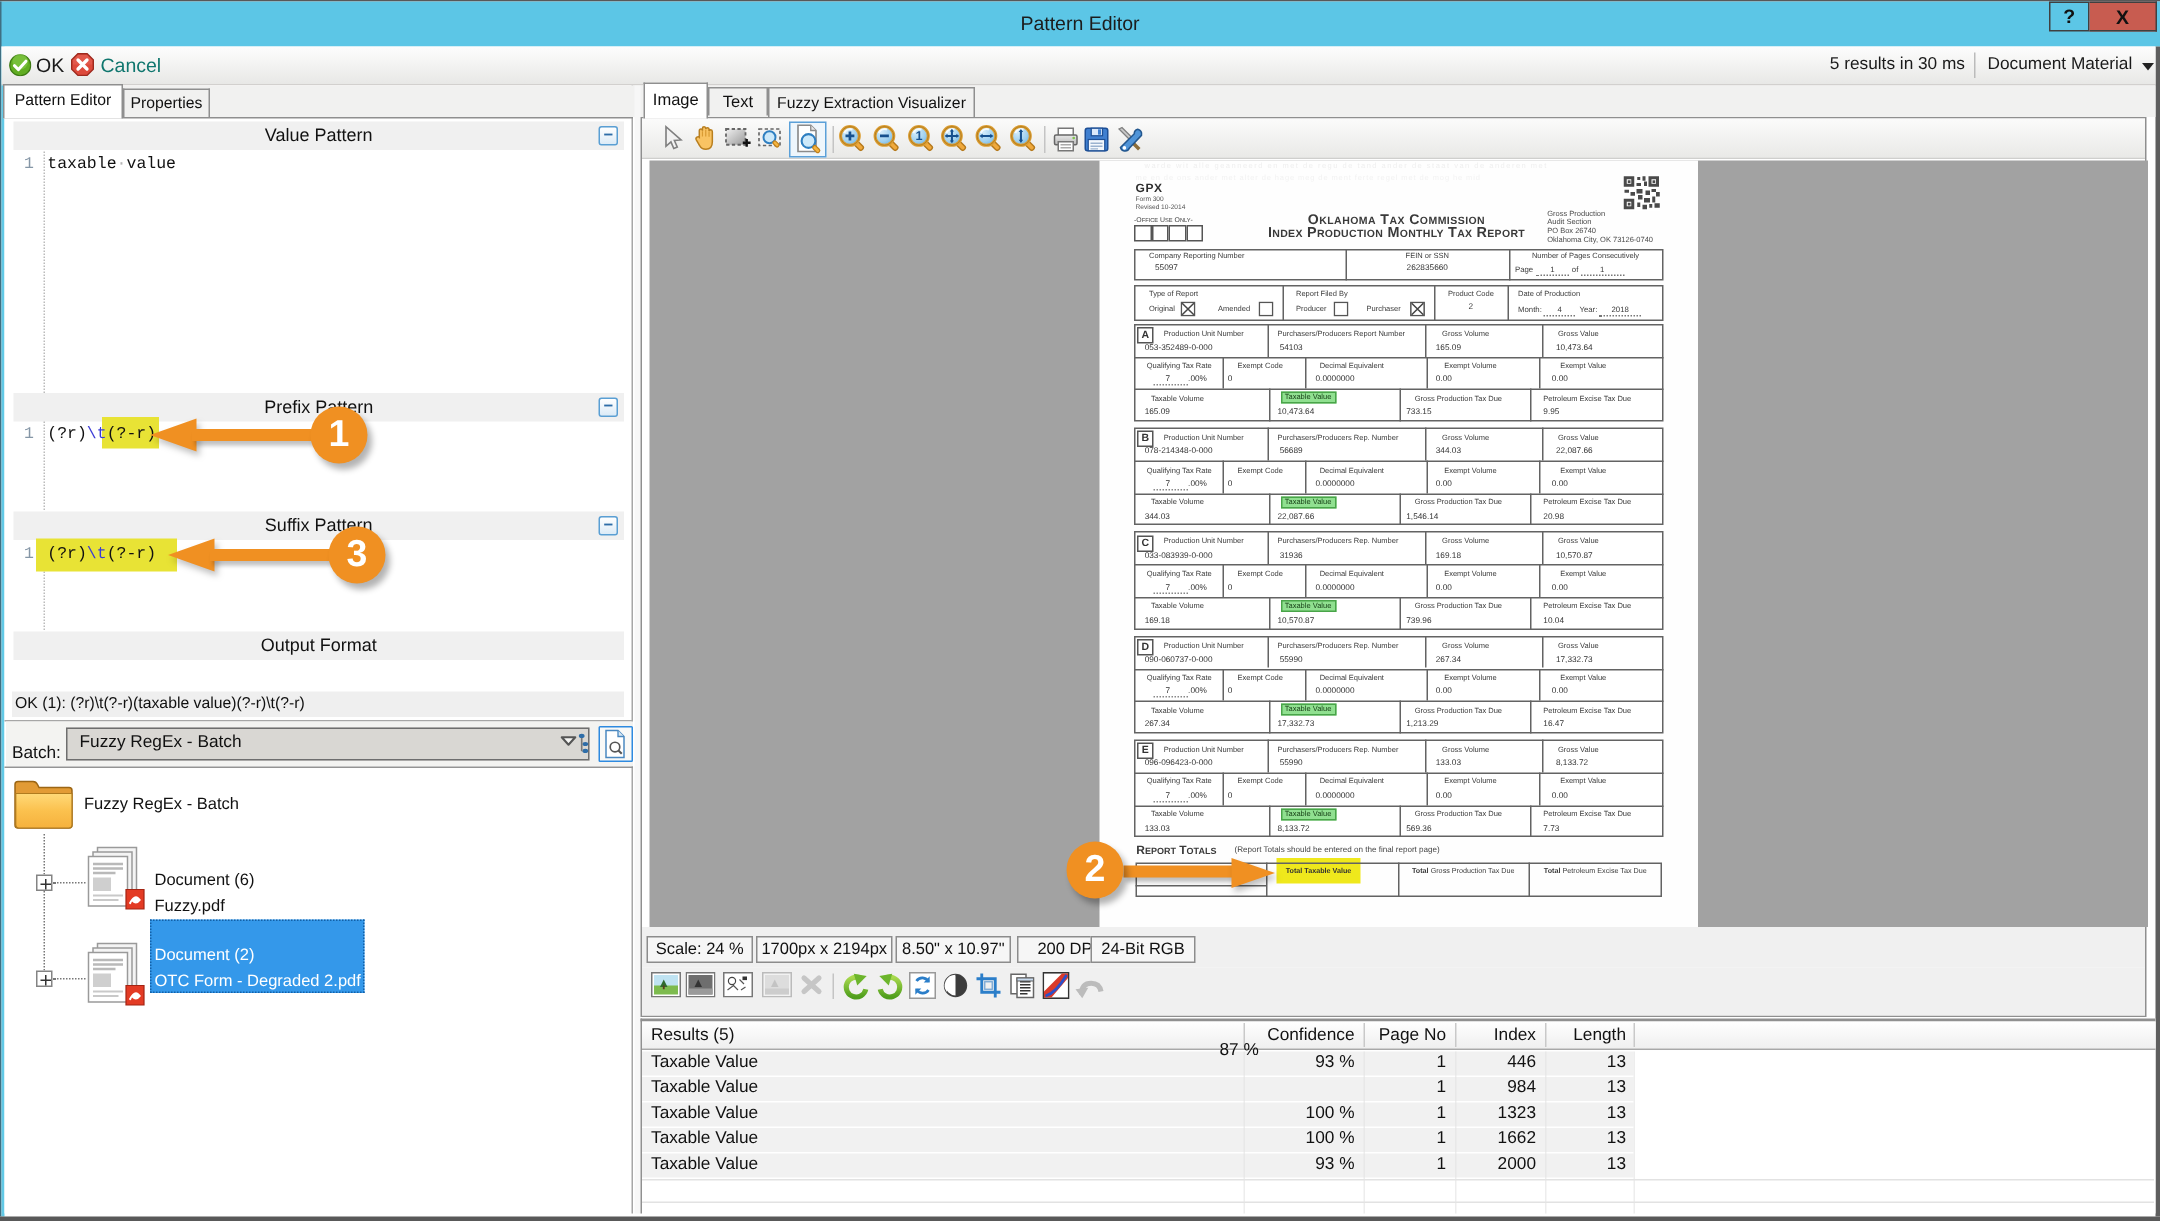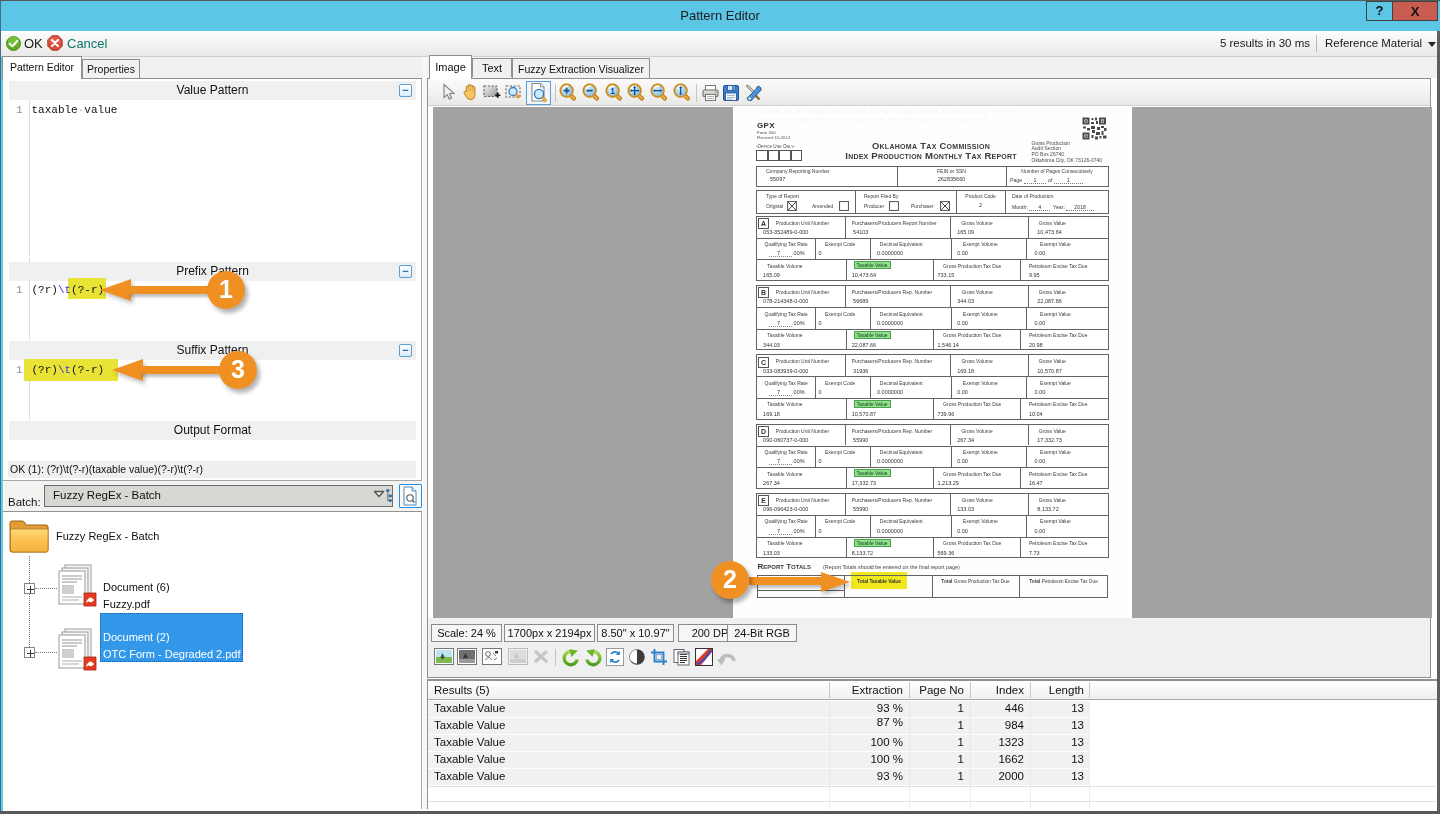--- a/index.html
+++ b/index.html
@@ -32,21 +32,21 @@
   </svg>
 <div class="a" style="left:24px;top:36px;font-size:13px;color:#1a1a1a">OK</div>
 <svg class="a" style="left:47px;top:35px" width="16" height="16" viewBox="0 0 16 16">
 <polygon points="4.9,0.8 11.1,0.8 15.2,4.9 15.2,11.1 11.1,15.2 4.9,15.2 0.8,11.1 0.8,4.9" fill="#dd4a3c" stroke="#9e2a1e" stroke-width="0.9"></polygon>
 <polygon points="5.1,1.6 10.9,1.6 14.4,5.1 14.4,8 1.6,8 1.6,5.1" fill="#ea7266" opacity="0.35"></polygon>
 <path d="M5 5 L11 11 M11 5 L5 11" stroke="#fff" stroke-width="2.2" stroke-linecap="round"></path>
   </svg>
 <div class="a" style="left:67px;top:36px;font-size:13px;color:#0f766e">Cancel</div>
 <div class="a" style="left:1200px;top:37px;width:110px;font-size:11.5px;color:#1a1a1a;text-align:right;white-space:nowrap">5 results in 30 ms</div>
 <div class="a" style="left:1316px;top:35px;width:1px;height:17px;background:#bbb"></div>
-<div class="a" style="left:1325px;top:37px;width:98px;font-size:11.5px;color:#1a1a1a;white-space:nowrap">Reference Material</div>
+<div class="a" style="left:1325px;top:37px;width:98px;font-size:11.5px;color:#1a1a1a;white-space:nowrap">Document Material</div>
 <div class="a" style="left:1428px;top:42px;width:0;height:0;border-left:4.5px solid transparent;border-right:4.5px solid transparent;border-top:5px solid #222"></div>
 <div class="a" style="left:3px;top:57px;width:419px;height:752px;background:#fff;border-right:1px solid #a6a6a6"></div>
 <div class="a" style="left:3px;top:57px;width:1434px;height:21px;background:#f1f1f0"></div>
 <div class="a" style="left:423px;top:57px;width:4px;height:752px;background:#f7f7f7"></div>
 <div class="a" style="left:3px;top:78px;width:419px;height:1px;background:#8f8f8f"></div>
 <div class="tabc" style="left:82px;top:59px;width:58px;height:19px;line-height:19px;background:#f1f1f0;font-size:10.5px">Properties</div>
 <div class="tabc" style="left:2px;top:56px;width:80px;height:23px;line-height:21px;background:#fff;z-index:2;font-size:10.5px">Pattern Editor</div>
 <div class="a hdrbar" style="left:9px;top:81px;width:407px;height:19px">Value Pattern</div>
 <div class="minus" style="left:399px;top:84px">−</div>
 <div class="a" style="left:29px;top:101px;width:1px;height:161px;background:transparent;border-left:1px dotted #bbb"></div>
@@ -703,33 +703,33 @@
 <path d="M1 9.5 L9.5 8.5 L5.5 15.5 Z" fill="#bcbcbc"></path>
     </svg></div>
 <div class="a" style="left:427px;top:679px;width:1010px;height:130px;background:#fff;border-top:2px solid #909090;border-left:1px solid #909090"></div>
 <div class="a" style="left:428px;top:681px;width:1009px;height:18.5px;background:linear-gradient(#ffffff,#efefef);border-bottom:1px solid #a8a8a8"></div>
 <div class="a" style="left:829px;top:682px;width:1px;height:16px;background:#c9c9c9"></div>
 <div class="a" style="left:909px;top:682px;width:1px;height:16px;background:#c9c9c9"></div>
 <div class="a" style="left:970px;top:682px;width:1px;height:16px;background:#c9c9c9"></div>
 <div class="a" style="left:1030px;top:682px;width:1px;height:16px;background:#c9c9c9"></div>
 <div class="a" style="left:1089px;top:682px;width:1px;height:16px;background:#c9c9c9"></div>
 <div class="a" style="left:434px;top:684px;font-size:11.5px;color:#111">Results (5)</div>
-<div class="a" style="left:813px;top:684px;width:90px;text-align:right;font-size:11.5px;color:#111">Extraction</div>
+<div class="a" style="left:813px;top:684px;width:90px;text-align:right;font-size:11.5px;color:#111">Confidence</div>
 <div class="a" style="left:874px;top:684px;width:90px;text-align:right;font-size:11.5px;color:#111">Page No</div>
 <div class="a" style="left:934px;top:684px;width:90px;text-align:right;font-size:11.5px;color:#111">Index</div>
 <div class="a" style="left:994px;top:684px;width:90px;text-align:right;font-size:11.5px;color:#111">Length</div>
 <div class="a" style="left:428px;top:700.5px;width:661px;height:16.2px;background:#f1f1f1"></div>
 <div class="a" style="left:434px;top:701.5px;font-size:11.5px;color:#111">Taxable Value</div>
 <div class="a" style="left:813px;top:701.5px;width:90px;text-align:right;font-size:11.5px;color:#111">93 %</div>
 <div class="a" style="left:874px;top:701.5px;width:90px;text-align:right;font-size:11.5px;color:#111">1</div>
 <div class="a" style="left:934px;top:701.5px;width:90px;text-align:right;font-size:11.5px;color:#111">446</div>
 <div class="a" style="left:994px;top:701.5px;width:90px;text-align:right;font-size:11.5px;color:#111">13</div>
 <div class="a" style="left:428px;top:717.6px;width:661px;height:16.2px;background:#f1f1f1"></div>
 <div class="a" style="left:434px;top:718.6px;font-size:11.5px;color:#111">Taxable Value</div>
-<div class="a" style="left:813px;top:716px;width:90px;text-align:right;font-size:11.5px;color:#111">87 %</div>
+<div class="a" style="left:813px;top:694px;width:90px;font-size:11.5px;color:#111">87 %</div>
 <div class="a" style="left:874px;top:718.6px;width:90px;text-align:right;font-size:11.5px;color:#111">1</div>
 <div class="a" style="left:934px;top:718.6px;width:90px;text-align:right;font-size:11.5px;color:#111">984</div>
 <div class="a" style="left:994px;top:718.6px;width:90px;text-align:right;font-size:11.5px;color:#111">13</div>
 <div class="a" style="left:428px;top:734.7px;width:661px;height:16.2px;background:#f1f1f1"></div>
 <div class="a" style="left:434px;top:735.7px;font-size:11.5px;color:#111">Taxable Value</div>
 <div class="a" style="left:813px;top:735.7px;width:90px;text-align:right;font-size:11.5px;color:#111">100 %</div>
 <div class="a" style="left:874px;top:735.7px;width:90px;text-align:right;font-size:11.5px;color:#111">1</div>
 <div class="a" style="left:934px;top:735.7px;width:90px;text-align:right;font-size:11.5px;color:#111">1323</div>
 <div class="a" style="left:994px;top:735.7px;width:90px;text-align:right;font-size:11.5px;color:#111">13</div>
 <div class="a" style="left:428px;top:751.8000000000001px;width:661px;height:16.2px;background:#f1f1f1"></div>

